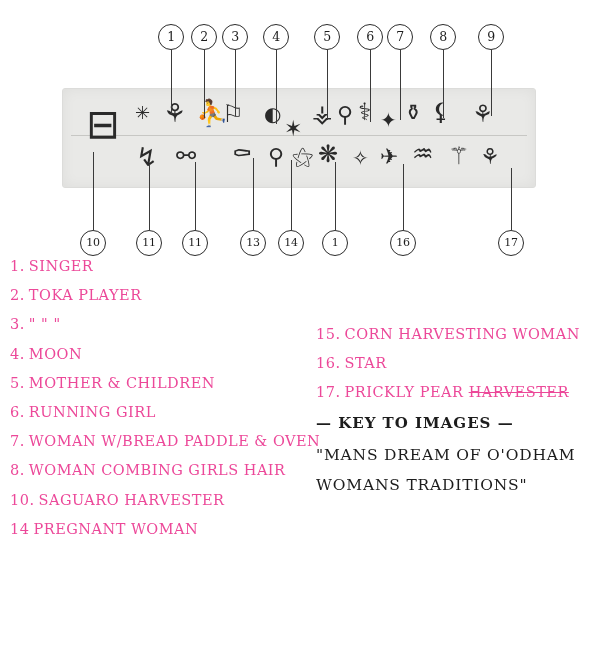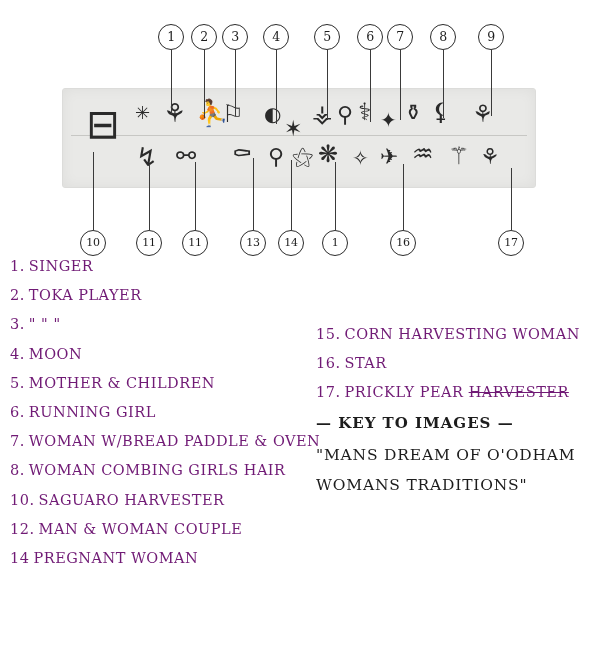--- a/index.html
+++ b/index.html
@@ -89,21 +89,21 @@
   .legend-col {
     position: absolute;
     font-family: "DejaVu Serif", serif;
   }
   #legend-left { left: 10px; top: 0; width: 300px; }
   #legend-right { left: 316px; top: 68px; width: 290px; }
 
   .legend-item {
     font-size: 14.5px;
     letter-spacing: 0.5px;
-    color: #701a75;
+    color: #ec4899;
     margin-bottom: 13.2px;
     white-space: nowrap;
     font-variant: small-caps;
     text-transform: uppercase;
     font-weight: 500;
   }
   .legend-item .num { margin-right: 4px; }
   .legend-item .strike { text-decoration: line-through; }
 
   .key-title {
@@ -213,21 +213,20 @@
   <div class="legend-col" id="legend-left">
       <div class="legend-item"><span class="num">1.</span><span>SINGER</span></div>
       <div class="legend-item"><span class="num">2.</span><span>TOKA PLAYER</span></div>
       <div class="legend-item"><span class="num">3.</span><span>"   "   "</span></div>
       <div class="legend-item"><span class="num">4.</span><span>MOON</span></div>
       <div class="legend-item"><span class="num">5.</span><span>MOTHER &amp; CHILDREN</span></div>
       <div class="legend-item"><span class="num">6.</span><span>RUNNING  GIRL</span></div>
       <div class="legend-item"><span class="num">7.</span><span>WOMAN W/BREAD PADDLE &amp; OVEN</span></div>
       <div class="legend-item"><span class="num">8.</span><span>WOMAN COMBING GIRLS HAIR</span></div>
       <div class="legend-item"><span class="num">10.</span><span>SAGUARO  HARVESTER</span></div>
-      <div class="legend-item"><span class="num">12.</span><span>MAN &amp; WOMAN COUPLE</span></div>
       <div class="legend-item"><span class="num">14</span><span>PREGNANT   WOMAN</span></div>
     </div>
 
   <div class="legend-col" id="legend-right">
     <div id="legend-right-items">
         <div class="legend-item"><span class="num">15.</span><span>CORN  HARVESTING WOMAN</span></div>
         <div class="legend-item"><span class="num">16.</span><span>STAR</span></div>
         <div class="legend-item"><span class="num">17.</span><span>PRICKLY PEAR </span><span class="strike">HARVESTER</span></div>
       </div>
 

